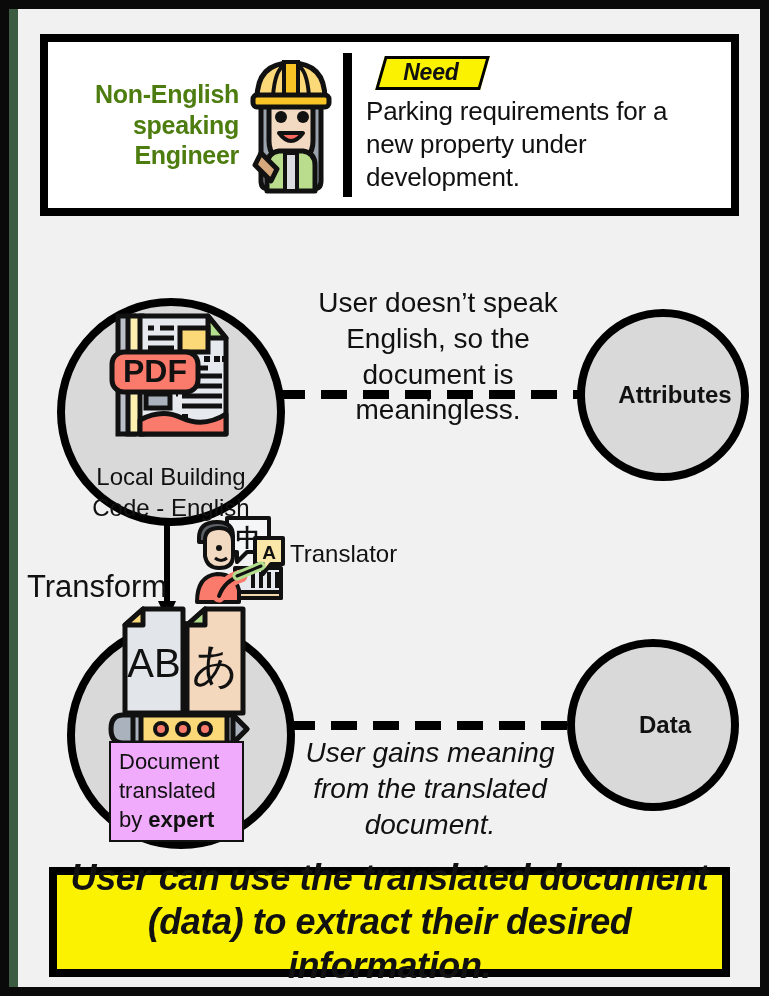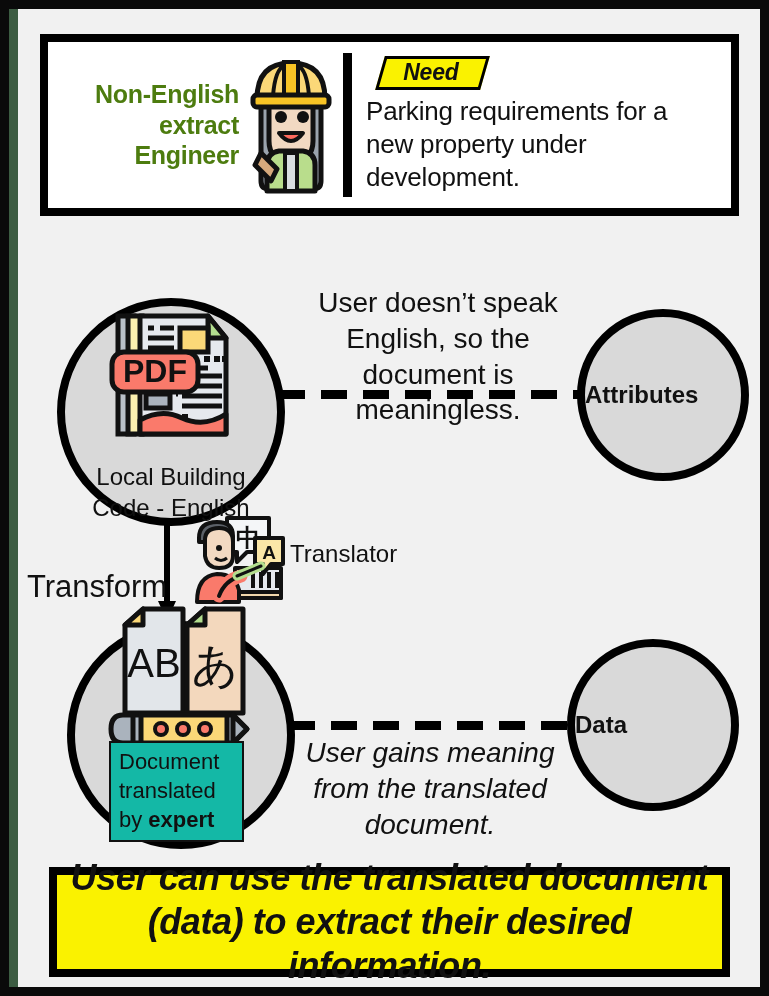--- a/index.html
+++ b/index.html
@@ -108,24 +108,25 @@
   #circle-source { left: 48px;  top: 289px; width: 228px; height: 228px; }
   #circle-attributes { left: 568px; top: 300px; width: 172px; height: 172px; }
   #circle-target { left: 58px;  top: 612px; width: 228px; height: 228px; }
   #circle-data { left: 558px; top: 630px; width: 172px; height: 172px; }
 
   .circle-center-label {
     position: absolute;
     left: 0; right: 0;
     top: 50%;
     transform: translateY(-50%);
-    text-align: left;
+    text-align: center;
     font-weight: bold;
     font-size: 24px;
     color: #111111;
+    padding-left: 24px;
   }
 
   .source-icon-wrap {
     position: absolute;
     left: 50%;
     top: 2px;
     transform: translateX(-50%);
     z-index: 6;
   }
   .source-caption {
@@ -201,21 +202,21 @@
     position: absolute;
     left: 98px;
     top: 594px;
     z-index: 7;
   }
   #expert-callout {
     position: absolute;
     left: 100px;
     top: 732px;
     width: 135px;
-    background: #14b8a6;
+    background: #f0abfc;
     border: 2px solid #111111;
     box-sizing: border-box;
     padding: 4px 6px 6px 8px;
     font-size: 22px;
     line-height: 1.32;
     color: #111111;
     z-index: 8;
   }
   #expert-callout b { font-weight: bold; }
 
@@ -249,21 +250,21 @@
 <body>
 
 <div id="slide">
 
   <div class="edge-strip"></div>
 
   <div class="need-panel">
 
     <div class="persona-label">
       <div>Non-English</div>
-      <div>extract</div>
+      <div>speaking</div>
       <div>Engineer</div>
     </div>
 
     <div class="persona-avatar">
       <svg width="88" height="152" viewBox="0 0 88 152" aria-hidden="true">
 
         <path d="M14 58 Q14 20 44 20 Q74 20 74 58 L74 132 Q74 140 66 140 L22 140 Q14 140 14 132 Z" fill="#9aa3ad" stroke="#111" stroke-width="5" stroke-linejoin="round"></path>
 
         <path d="M22 46 Q22 28 44 28 Q66 28 66 46 L66 92 Q66 112 44 112 Q22 112 22 92 Z" fill="#f2d9c2" stroke="#111" stroke-width="5" stroke-linejoin="round"></path>
 

